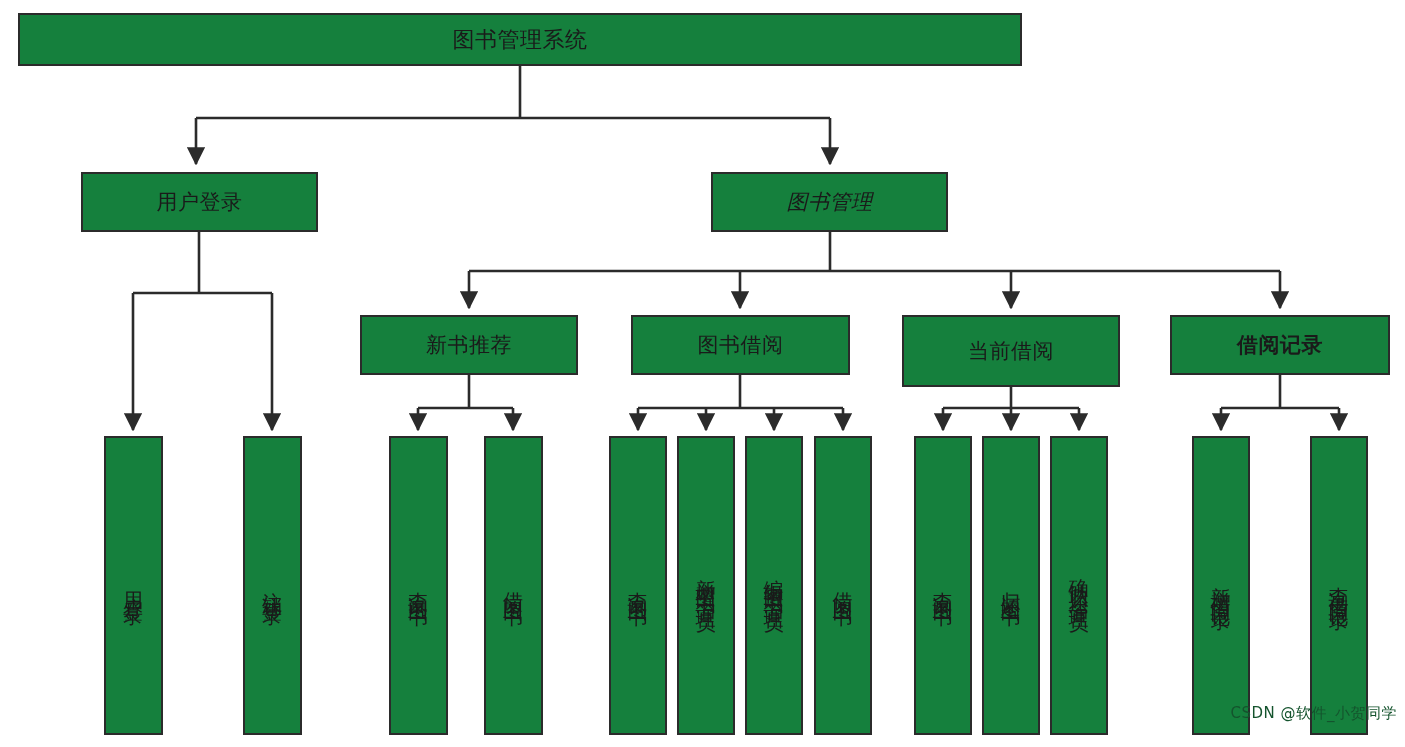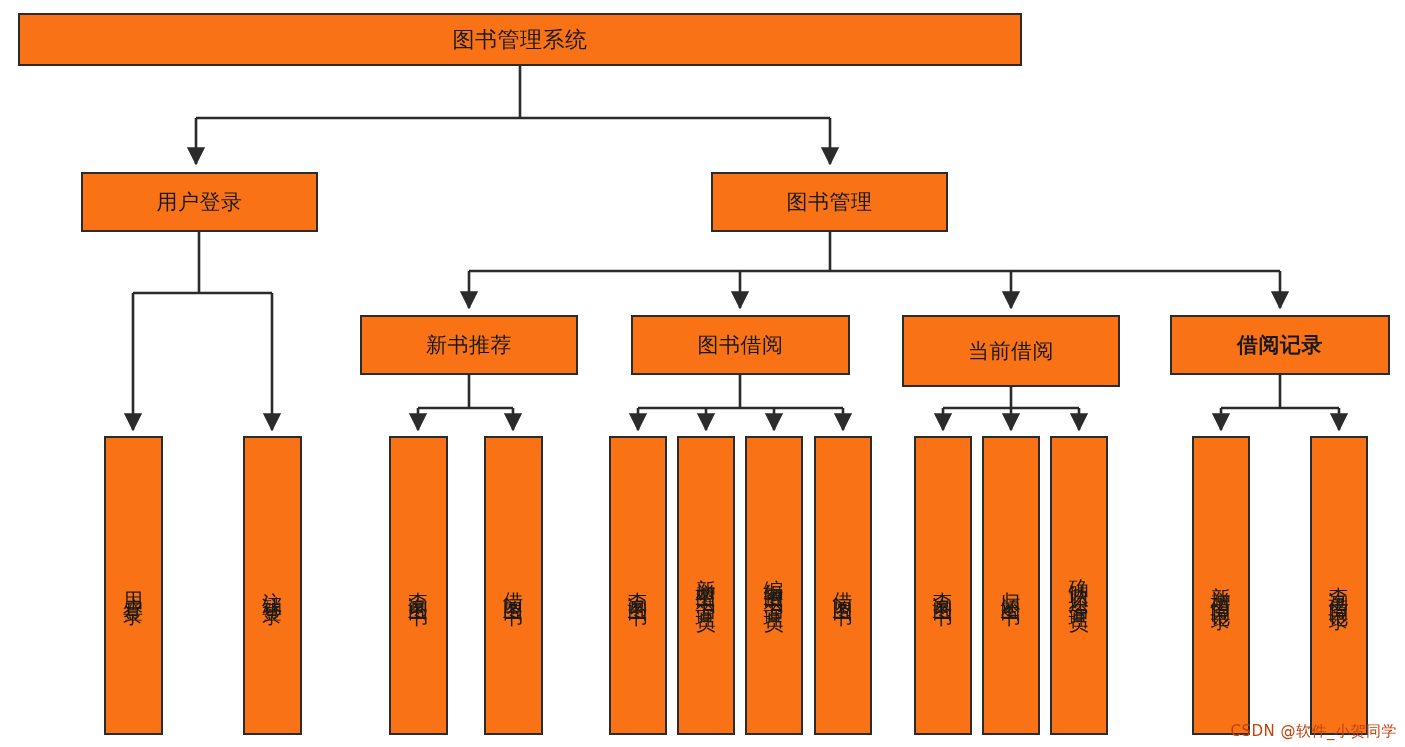--- a/index.html
+++ b/index.html
@@ -23,21 +23,21 @@
     left: 0;
     top: 0;
     width: 1405px;
     height: 747px;
     pointer-events: none;
   }
   .node {
     position: absolute;
     box-sizing: border-box;
     border: 2.5px solid #2b2b2b;
-    background: #f97316;
+    background: #15803d;
     display: flex;
     align-items: center;
     justify-content: center;
     color: #1a1a1a;
   }
   .node.h {
     font-size: 21px;
     letter-spacing: 0.5px;
   }
   .node.h .label {
@@ -54,23 +54,23 @@
     line-height: 1;
     white-space: nowrap;
     text-indent: 0;
   }
   #root-node {
     font-size: 22px;
   }
   #watermark {
     position: absolute;
     right: 8px;
-    bottom: 6px;
+    bottom: 24px;
     font-size: 15px;
-    color: #c2410c;
+    color: #14532d;
     white-space: nowrap;
     letter-spacing: 0.5px;
     font-family: "DejaVu Sans", "Liberation Sans", sans-serif;
   }
 </style>
 </head>
 <body>
 
 <div id="canvas">
 
@@ -125,21 +125,21 @@
     </g>
   </svg>
 
   <div class="node h" id="root-node" style="left:18px; top:13px; width:1004px; height:53px;">
     <span class="label">图书管理系统</span>
   </div>
 
   <div class="node h" style="left:81px; top:172px; width:237px; height:60px;">
     <span class="label">用户登录</span>
   </div>
-  <div class="node h" style="left:711px; top:172px; width:237px; height:60px;">
+  <div class="node h" style="left:711px; top:172px; width:237px; height:60px;font-style:italic;">
     <span class="label">图书管理</span>
   </div>
 
   <div class="node h" style="left:360px; top:315px; width:218px; height:60px;">
     <span class="label">新书推荐</span>
   </div>
   <div class="node h" style="left:631px; top:315px; width:219px; height:60px;">
     <span class="label">图书借阅</span>
   </div>
   <div class="node h" style="left:902px; top:315px; width:218px; height:72px;">

